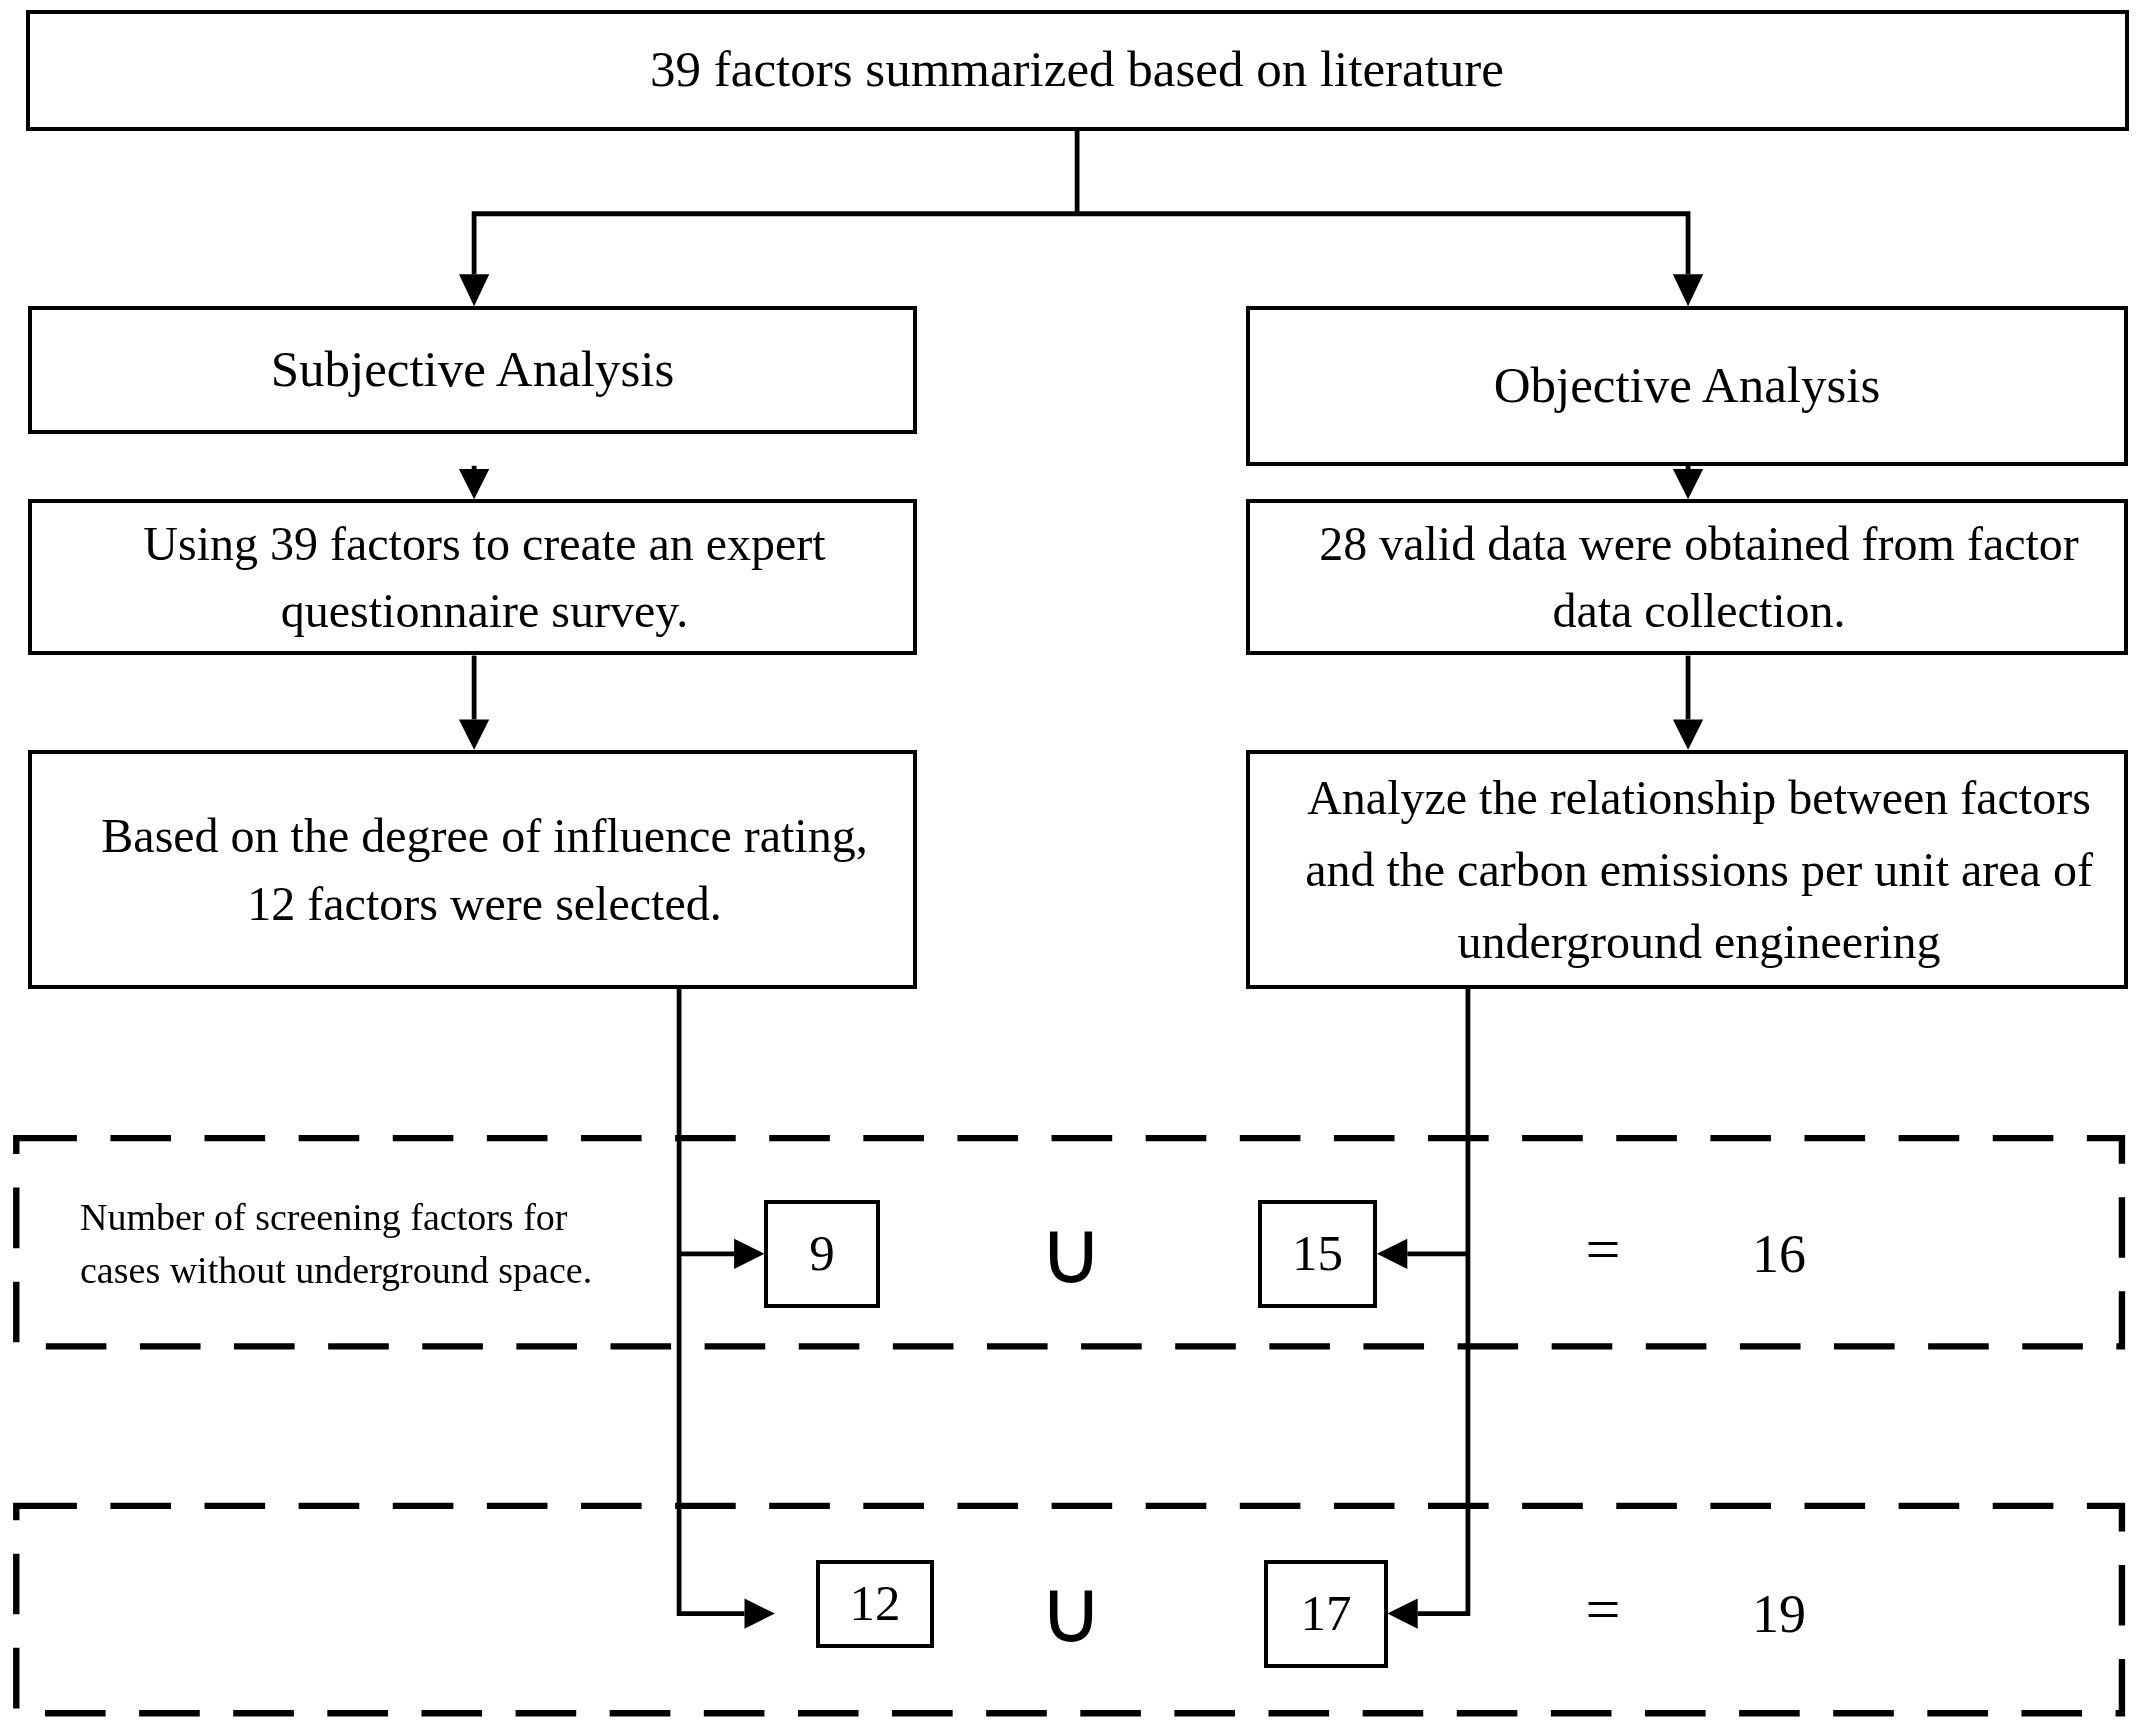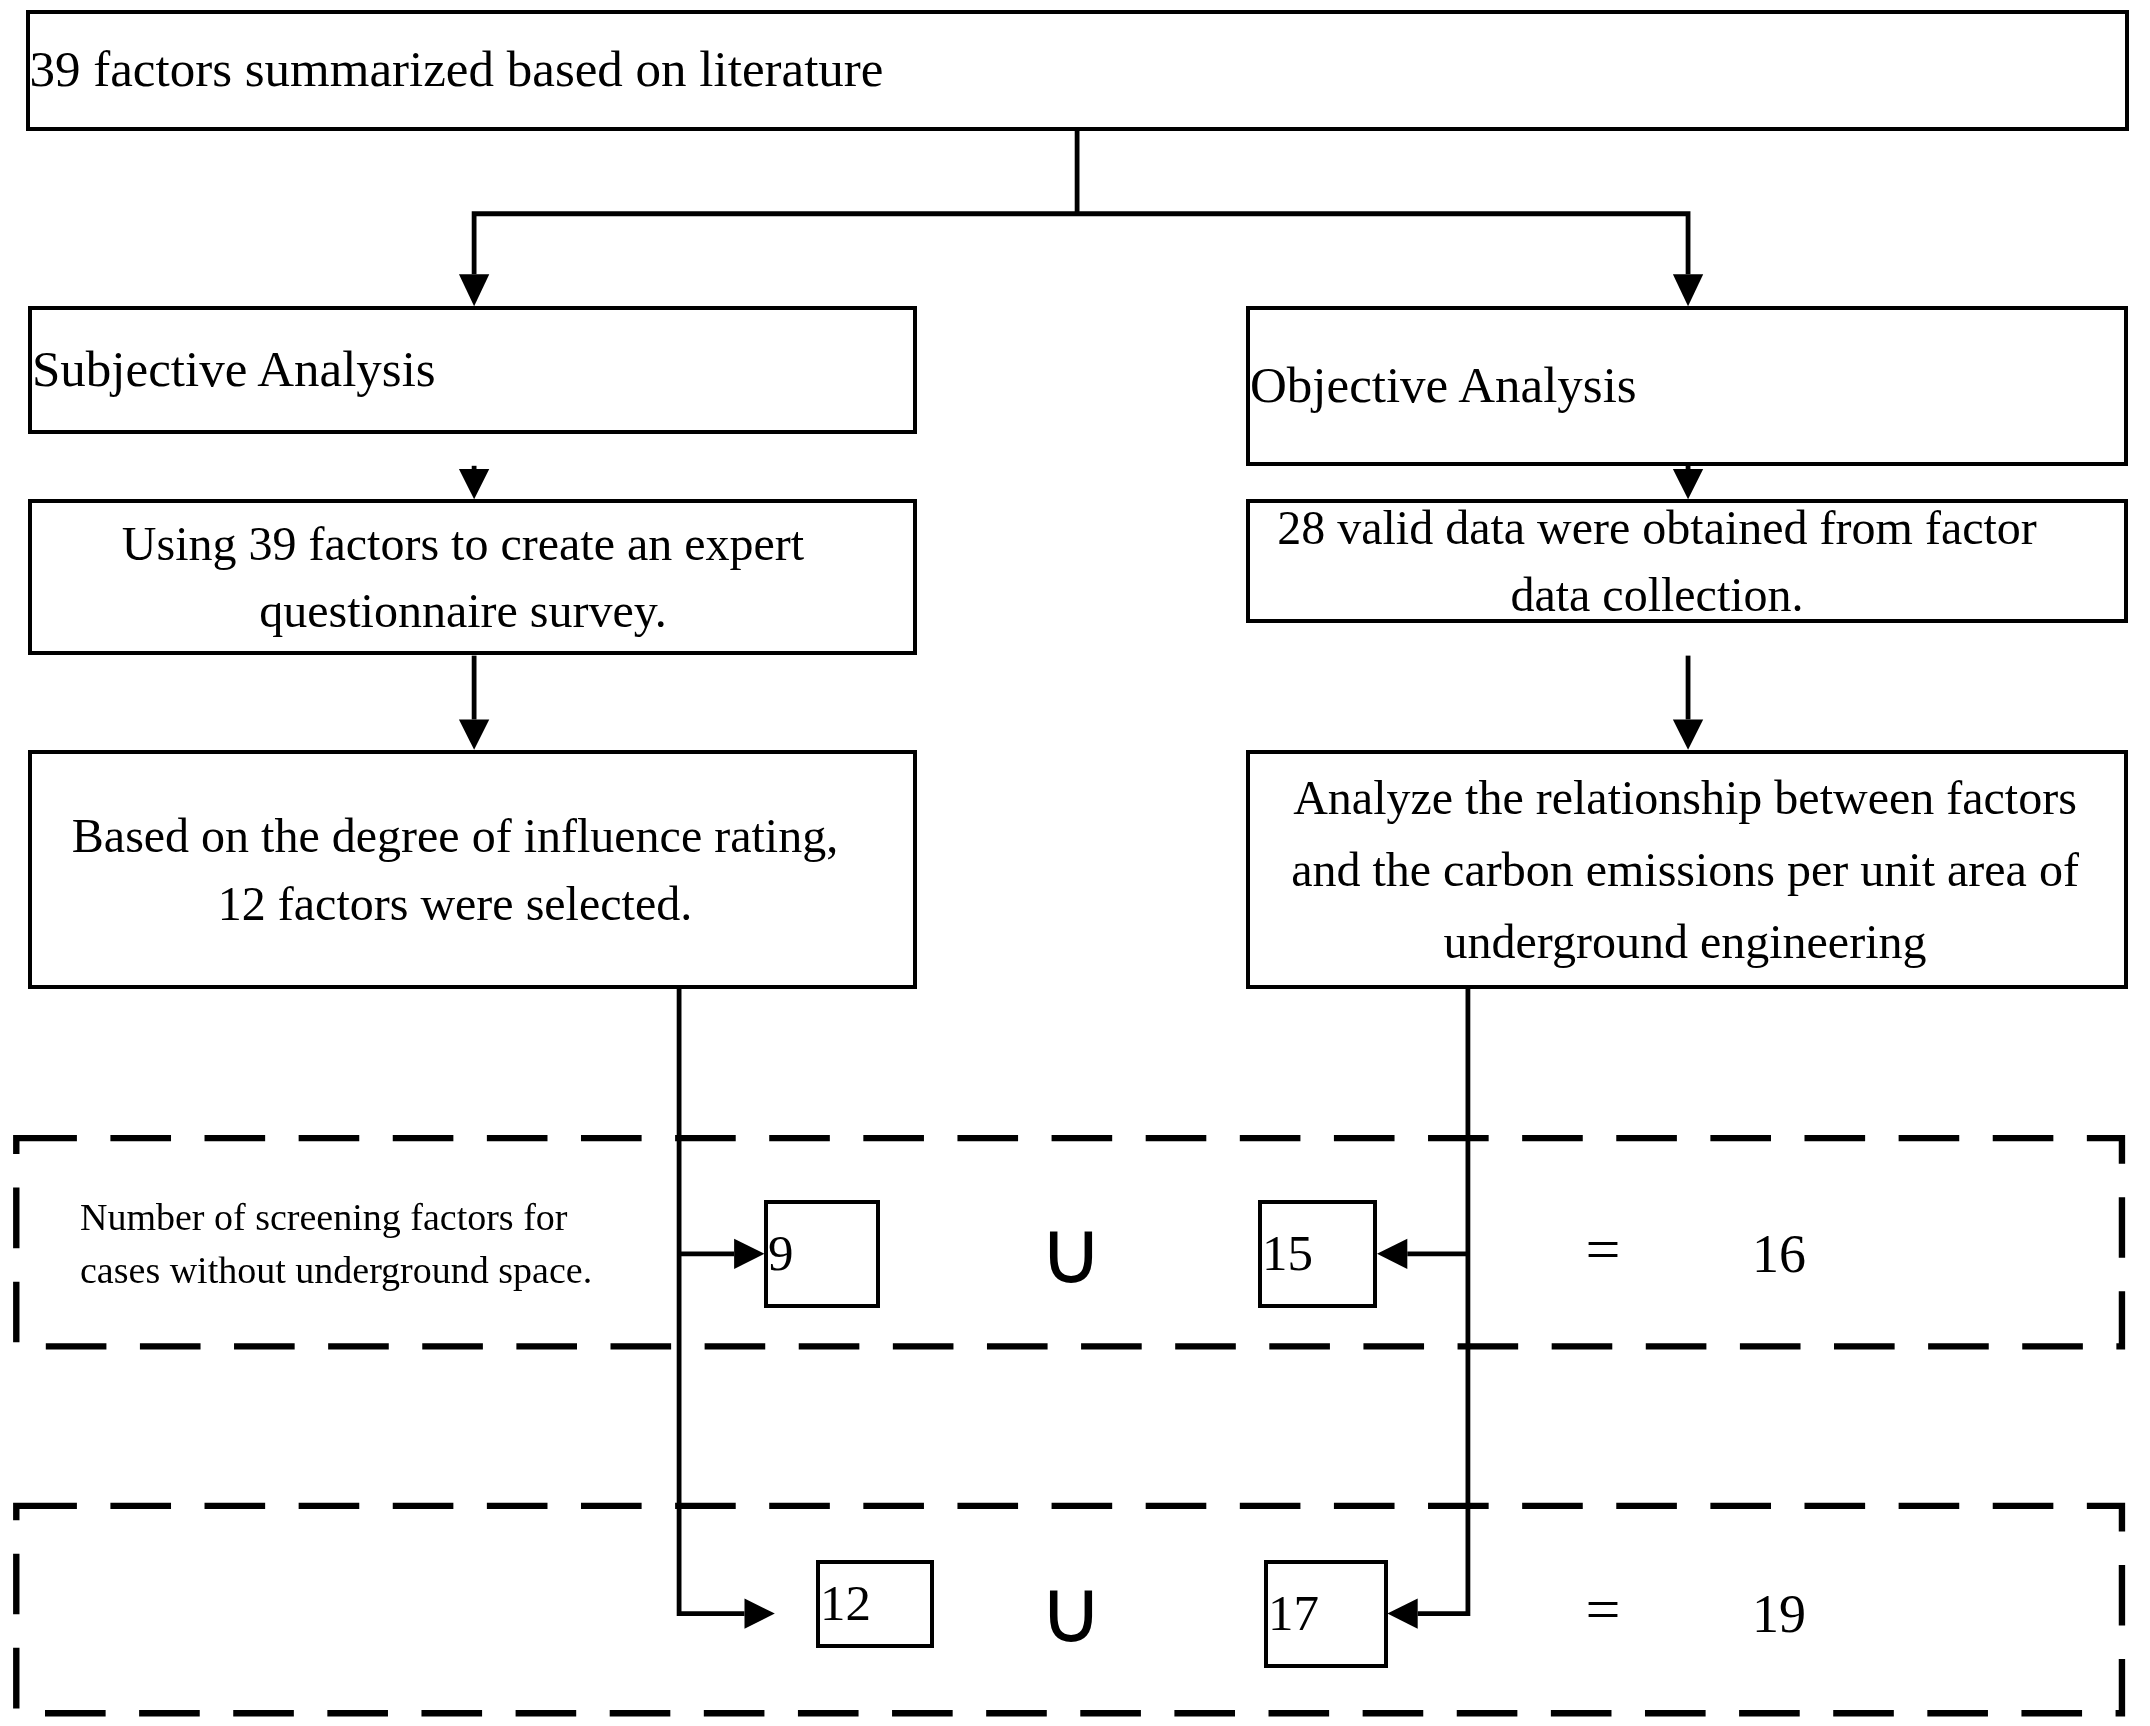--- a/index.html
+++ b/index.html
@@ -17,20 +17,21 @@
     left: 0; top: 0;
     width: 2151px; height: 1726px;
   }
   .box {
     position: absolute;
     box-sizing: border-box;
     border: 4.8px solid #000000;
     background: #ffffff;
     display: flex;
     align-items: center;
+    justify-content: center;
     text-align: center;
   }
   .box .txt {
     display: block;
     line-height: 1.40;
   }
   .big-text   { font-size: 51px; }
   .mid-text   { font-size: 48px; padding-left: 24px; }
   .small-box  { border-width: 4.8px; font-size: 51px; }
   .row-label {
@@ -96,21 +97,21 @@
   <div class="box big-text" style="left:28px; top:306px; width:889px; height:128px;">
     <span class="txt">Subjective Analysis</span>
   </div>
   <div class="box big-text" style="left:1246px; top:306px; width:882px; height:160px;">
     <span class="txt">Objective Analysis</span>
   </div>
 
   <div class="box mid-text" style="left:28px; top:499px; width:889px; height:156px;">
     <span class="txt" style="width:814px;">Using 39 factors to create an expert questionnaire survey.</span>
   </div>
-  <div class="box mid-text" style="left:1246px; top:499px; width:882px; height:124px;">
+  <div class="box mid-text" style="left:1246px; top:499px; width:882px; height:156px;">
     <span class="txt" style="width:766px;">28 valid data were obtained from factor data collection.</span>
   </div>
 
   <div class="box mid-text" style="left:28px; top:750px; width:889px; height:239px;">
     <span class="txt" style="width:798px;">Based on the degree of influence rating, 12 factors were selected.</span>
   </div>
   <div class="box mid-text" style="left:1246px; top:750px; width:882px; height:239px; line-height:1.5;">
     <span class="txt" style="width:822px; line-height:1.5;">Analyze the relationship between factors and the carbon emissions per unit area of underground engineering</span>
   </div>
 

